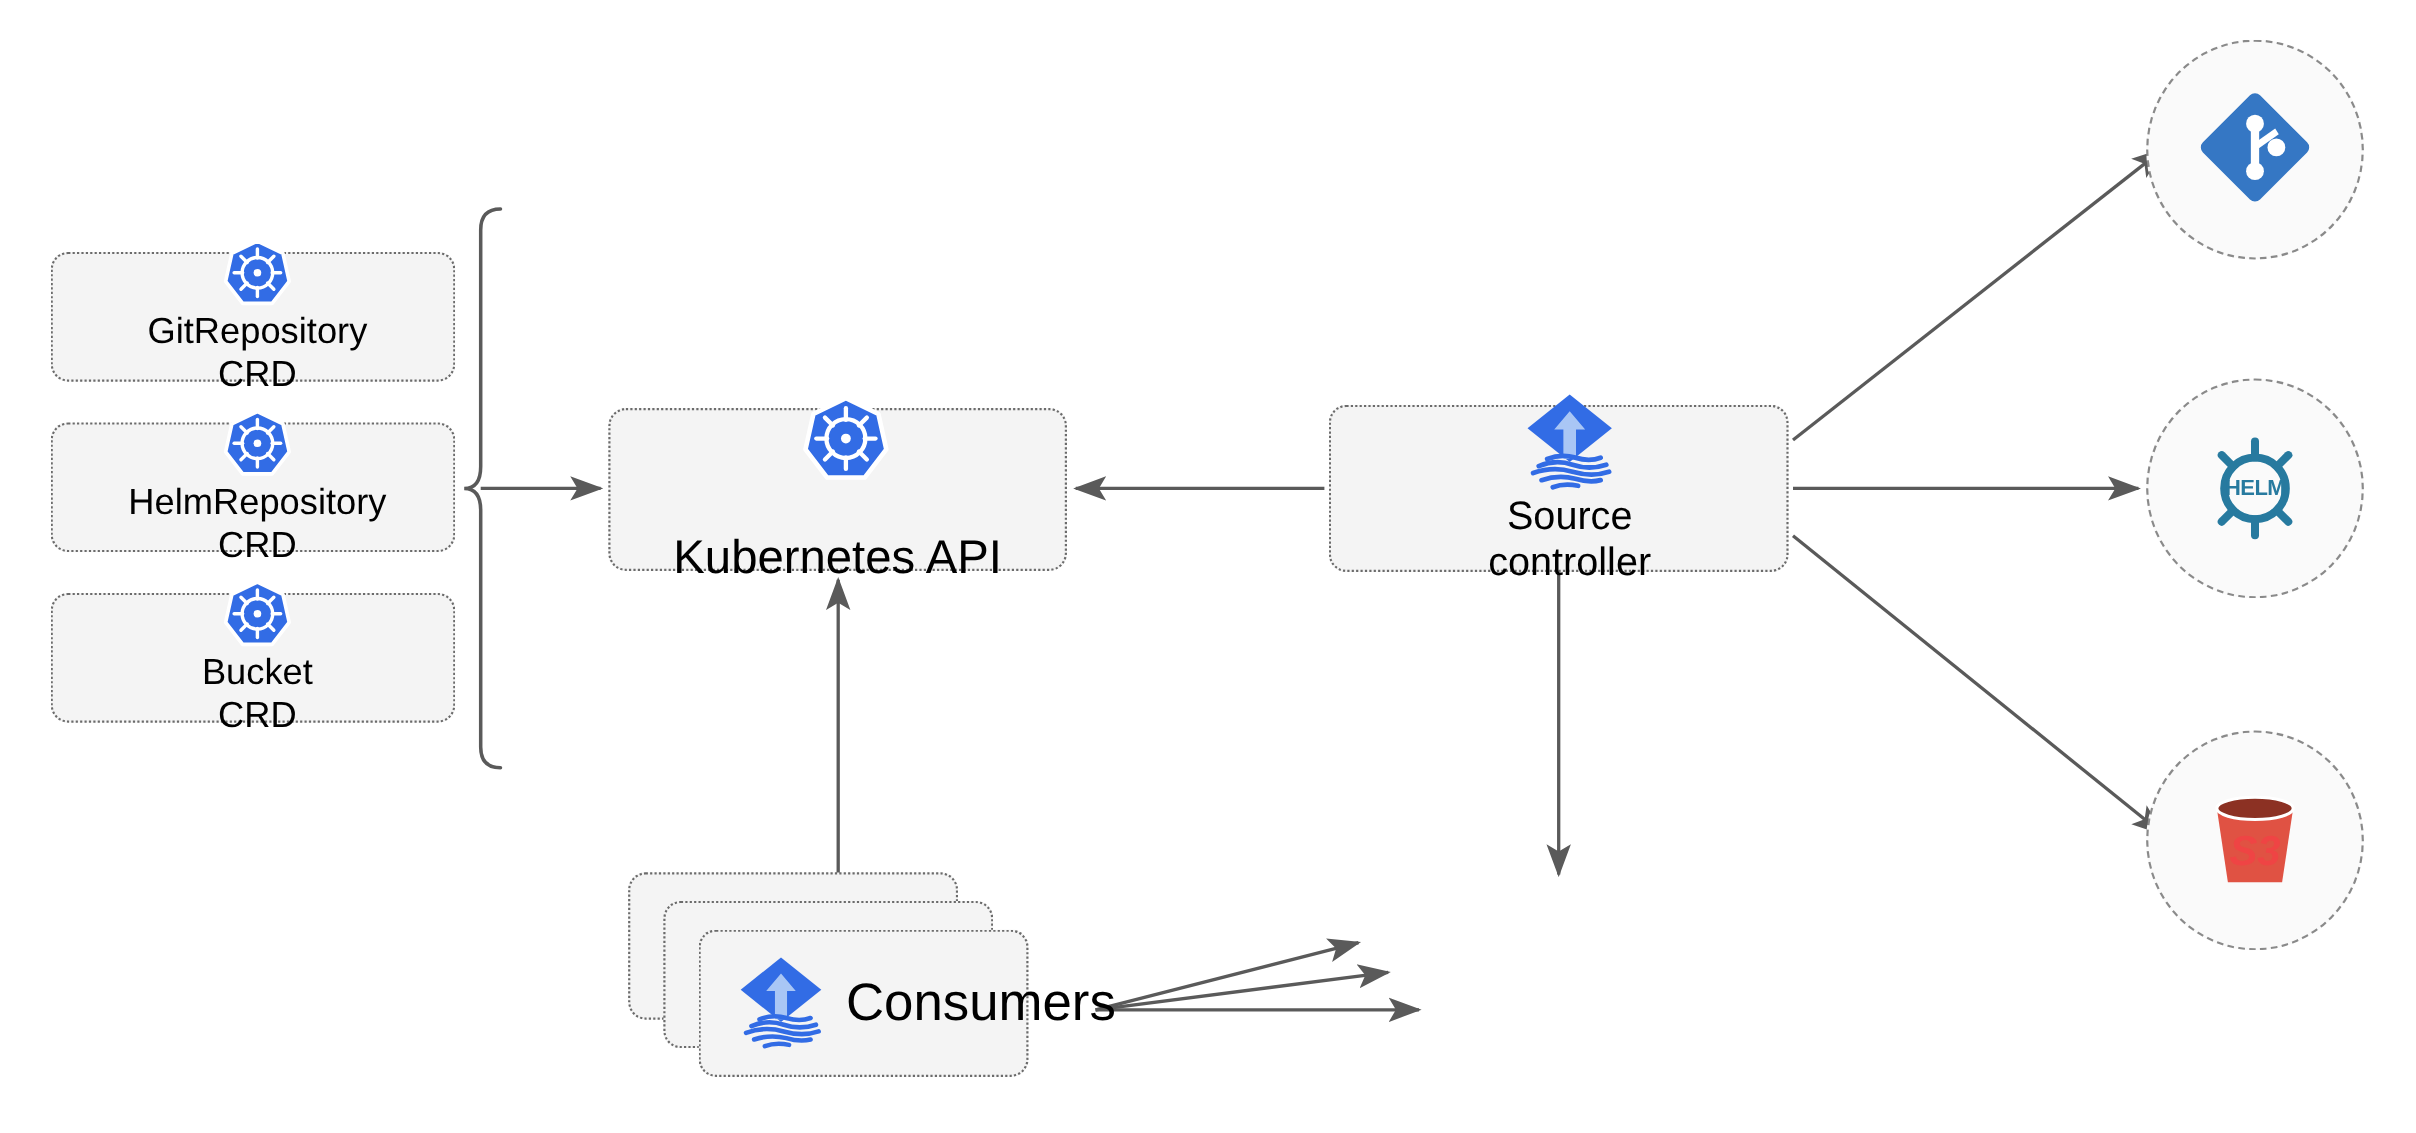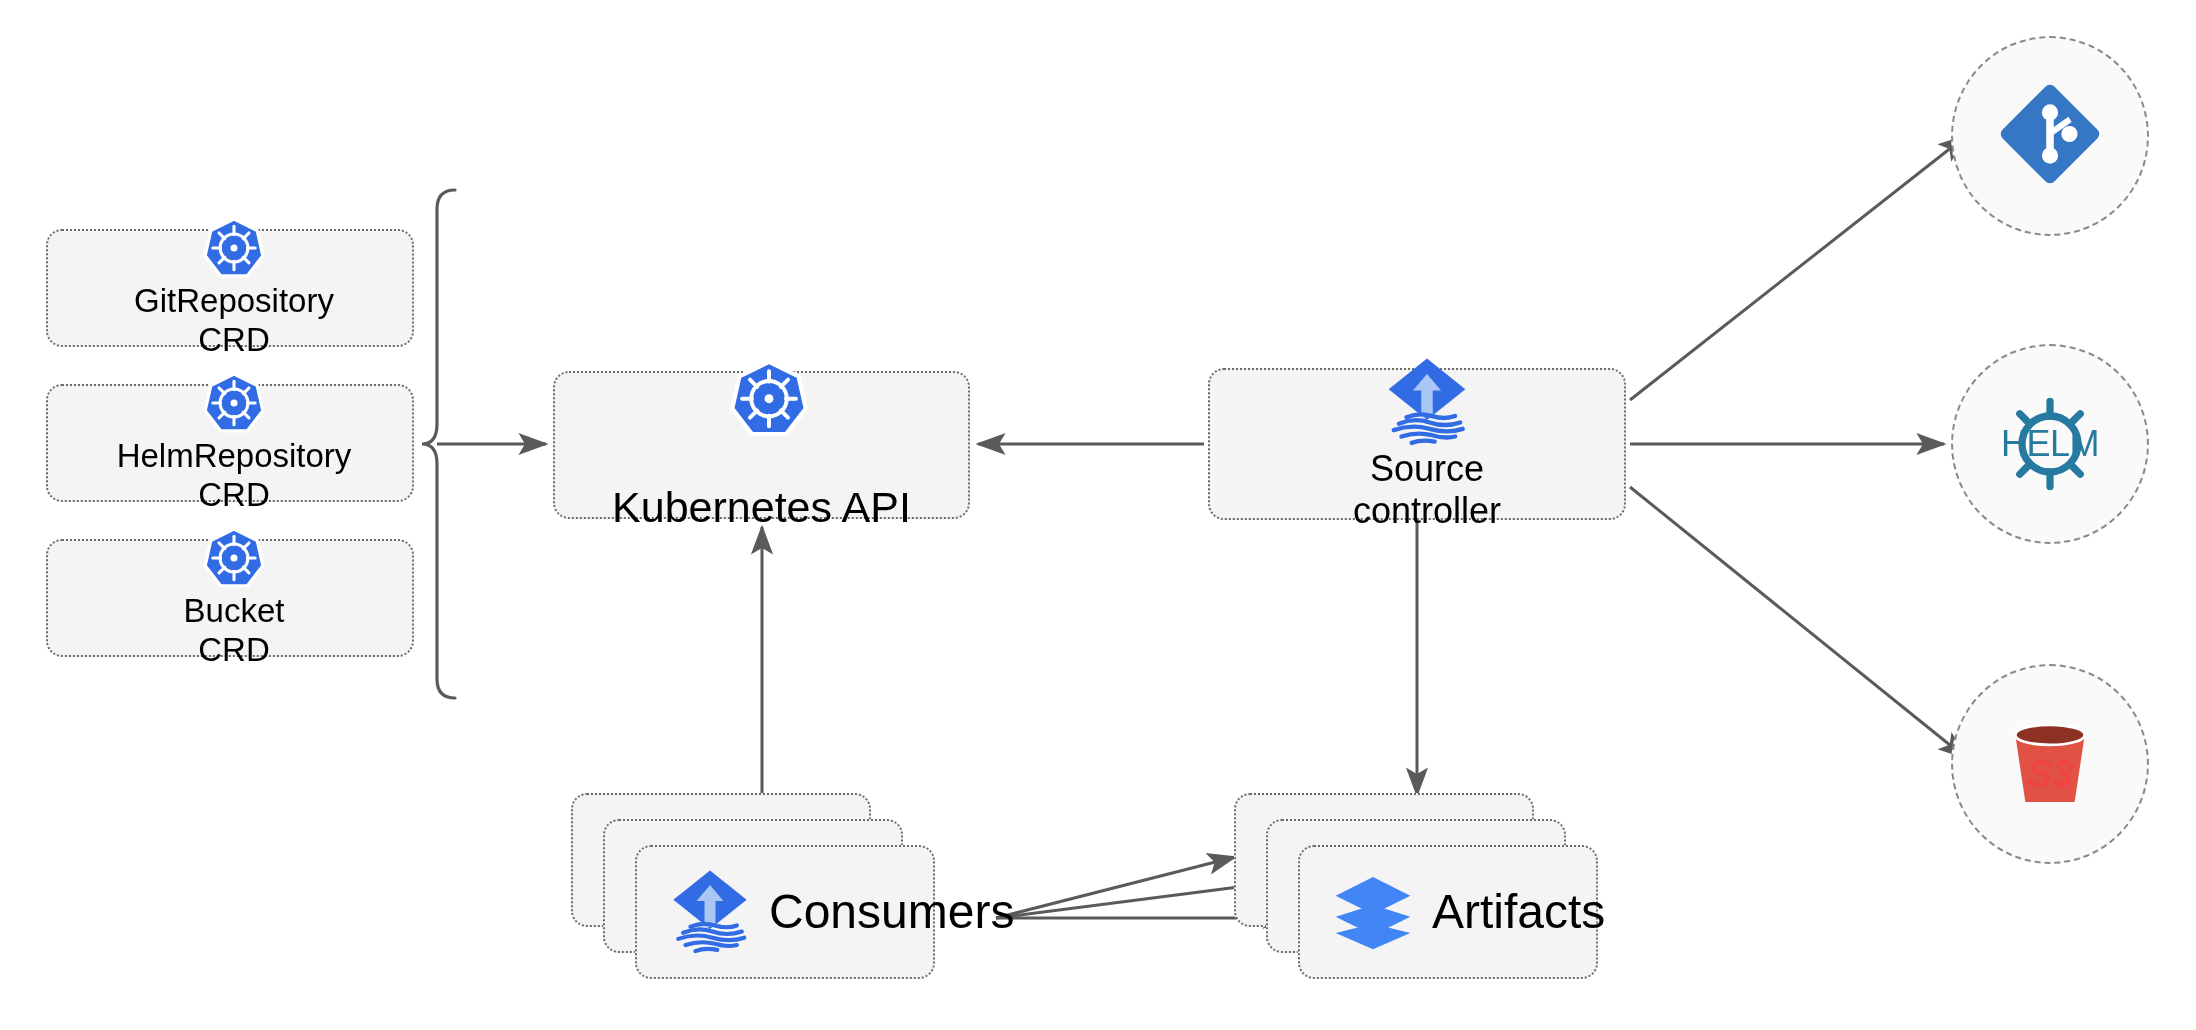--- a/index.html
+++ b/index.html
@@ -296,34 +296,20 @@
             <path d="M10 58 Q24 53 38 57 Q52 61 64 57"></path>
             <path d="M16 63 Q28 59 40 62 Q50 65 58 63"></path>
             <path d="M24 68 Q32 65 42 67"></path>
           </g>
         </svg>
       </span>
       <span class="node-label">Consumers</span>
     </div>
   </div>
 
-  <div class="stack-wrap" id="artifacts-wrap">
-    <div class="stack-card" style="left:0px; top:0px; width:300px; height:134px;"></div>
-    <div class="stack-card" style="left:32px; top:26px; width:300px; height:134px;"></div>
-    <div class="stack-front" style="left:64px; top:52px; width:300px; height:134px;">
-      <span class="icon-slot">
-        <svg width="84" height="84" viewBox="0 0 72 72" aria-hidden="true">
-          <polygon points="36,6 68,22 36,38 4,22" fill="#4285f4"></polygon>
-          <polygon points="36,30 68,40 36,56 4,40" fill="#4285f4"></polygon>
-          <polygon points="36,46 68,54 36,68 4,54" fill="#4285f4"></polygon>
-        </svg>
-      </span>
-      <span class="node-label">Artifacts</span>
-    </div>
-  </div>
 
   <div class="ext-circle" id="ext-git">
     <span>
       <svg width="108" height="108" viewBox="0 0 100 100" aria-hidden="true">
         <rect x="16" y="16" width="68" height="68" rx="6" fill="#3577c4" transform="rotate(45 50 50)"></rect>
         <g fill="#ffffff">
           <rect x="46.5" y="27" width="7" height="46" rx="3.5"></rect>
           <circle cx="50" cy="30" r="7.5"></circle>
           <circle cx="50" cy="70" r="7.5"></circle>
           <circle cx="68" cy="50" r="7.5"></circle>
@@ -340,21 +326,21 @@
           <circle cx="50" cy="50" r="25"></circle>
           <line x1="50" y1="12" x2="50" y2="25"></line>
           <line x1="50" y1="75" x2="50" y2="88"></line>
           <line x1="23" y1="23" x2="32" y2="32"></line>
           <line x1="68" y1="68" x2="77" y2="77"></line>
           <line x1="77" y1="23" x2="68" y2="32"></line>
           <line x1="32" y1="68" x2="23" y2="77"></line>
         </g>
       </svg>
       <span style="position:absolute;left:0;top:0;width:112px;height:112px;display:flex;align-items:center;justify-content:center;
-                   color:#277a9f;font-size:36px;font-weight:normal;letter-spacing:-0.5px;
+                   color:#277a9f;font-size:20px;font-weight:bold;letter-spacing:-0.5px;
                    font-family:'Liberation Sans',sans-serif;">HELM</span>
     </span>
   </div>
 
   <div class="ext-circle" id="ext-s3">
     <span style="position:relative;display:block;width:112px;height:112px;">
       <svg width="112" height="112" viewBox="0 0 100 100" aria-hidden="true" style="position:absolute;left:0;top:0;">
         <path d="M19 24 L81 24 L72 84 L28 84 Z" fill="#e05243"></path>
         <ellipse cx="50" cy="24" rx="31" ry="9" fill="#8c3123"></ellipse>
         <ellipse cx="50" cy="24" rx="31" ry="9" fill="none" stroke="#ffffff" stroke-width="2.5"></ellipse>

